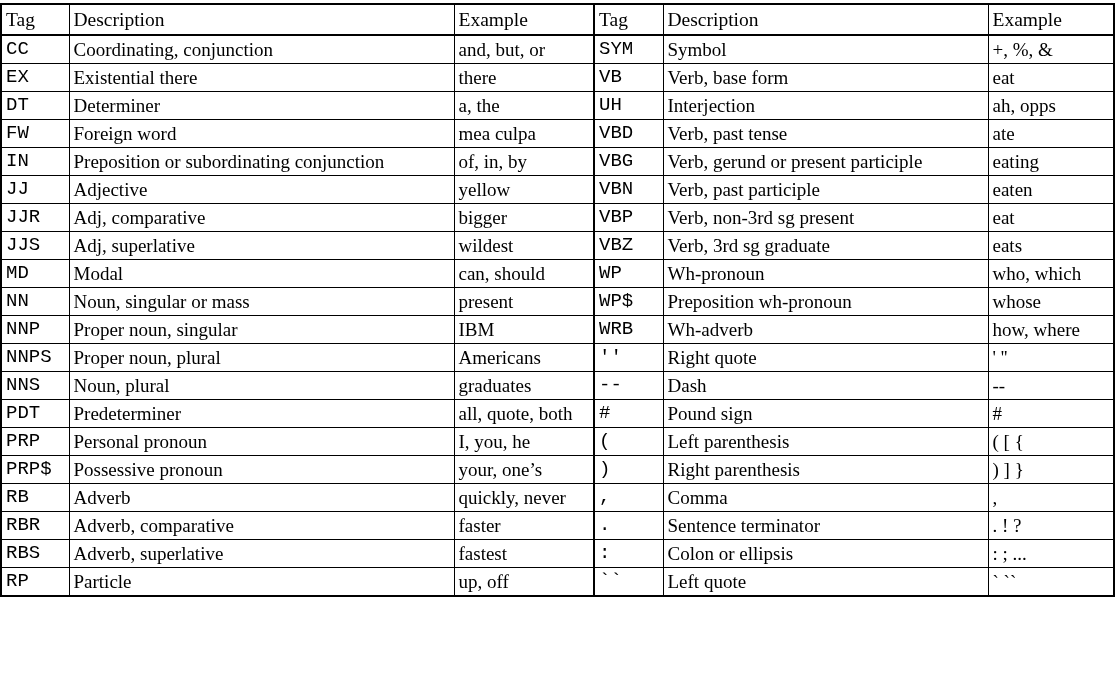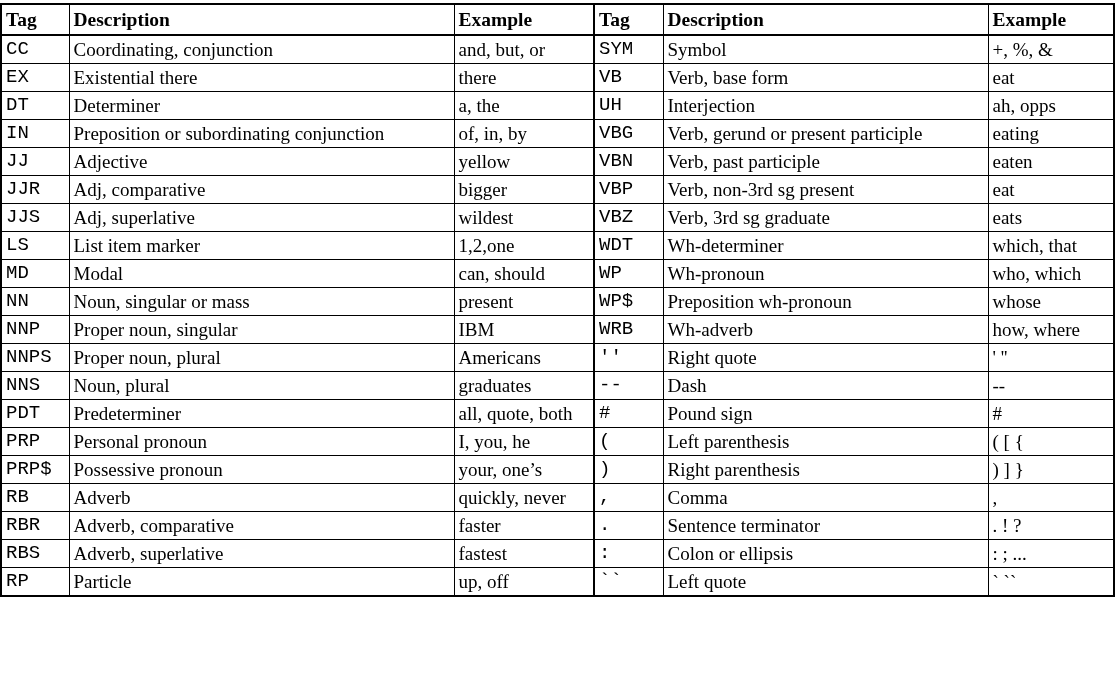--- a/index.html
+++ b/index.html
@@ -38,21 +38,21 @@
     height: 27px;
     vertical-align: middle;
     text-align: left;
     white-space: nowrap;
     overflow: hidden;
     font-weight: normal;
   }
 
   
   table.postags thead th {
-    font-weight: bold;
+    font-weight: normal;
     font-size: 19.5px;
     line-height: 29px;
     height: 29px;
     border-bottom: 2px solid #000000;
   }
 
   
   .sep-left  { border-right: 2px solid #000000 !important; }
   .sep-right { border-left: 2px solid #000000 !important; }
 
@@ -112,20 +112,28 @@
         </tr>
         <tr>
           <td class="tagcell">DT</td>
           <td>Determiner</td>
           <td class="sep-left">a, the</td>
           <td class="tagcell sep-right">UH</td>
           <td>Interjection</td>
           <td>ah, opps</td>
         </tr>
         <tr>
+          <td class="tagcell">FW</td>
+          <td>Foreign word</td>
+          <td class="sep-left">mea culpa</td>
+          <td class="tagcell sep-right">VBD</td>
+          <td>Verb, past tense</td>
+          <td>ate</td>
+        </tr>
+        <tr>
           <td class="tagcell">IN</td>
           <td>Preposition or subordinating conjunction</td>
           <td class="sep-left">of, in, by</td>
           <td class="tagcell sep-right">VBG</td>
           <td>Verb, gerund or present participle</td>
           <td>eating</td>
         </tr>
         <tr>
           <td class="tagcell">JJ</td>
           <td>Adjective</td>
@@ -144,28 +152,20 @@
         </tr>
         <tr>
           <td class="tagcell">JJS</td>
           <td>Adj, superlative</td>
           <td class="sep-left">wildest</td>
           <td class="tagcell sep-right">VBZ</td>
           <td>Verb, 3rd sg graduate</td>
           <td>eats</td>
         </tr>
         <tr>
-          <td class="tagcell">LS</td>
-          <td>List item marker</td>
-          <td class="sep-left">1,2,one</td>
-          <td class="tagcell sep-right">WDT</td>
-          <td>Wh-determiner</td>
-          <td>which, that</td>
-        </tr>
-        <tr>
           <td class="tagcell">MD</td>
           <td>Modal</td>
           <td class="sep-left">can, should</td>
           <td class="tagcell sep-right">WP</td>
           <td>Wh-pronoun</td>
           <td>who, which</td>
         </tr>
         <tr>
           <td class="tagcell">NN</td>
           <td>Noun, singular or mass</td>

